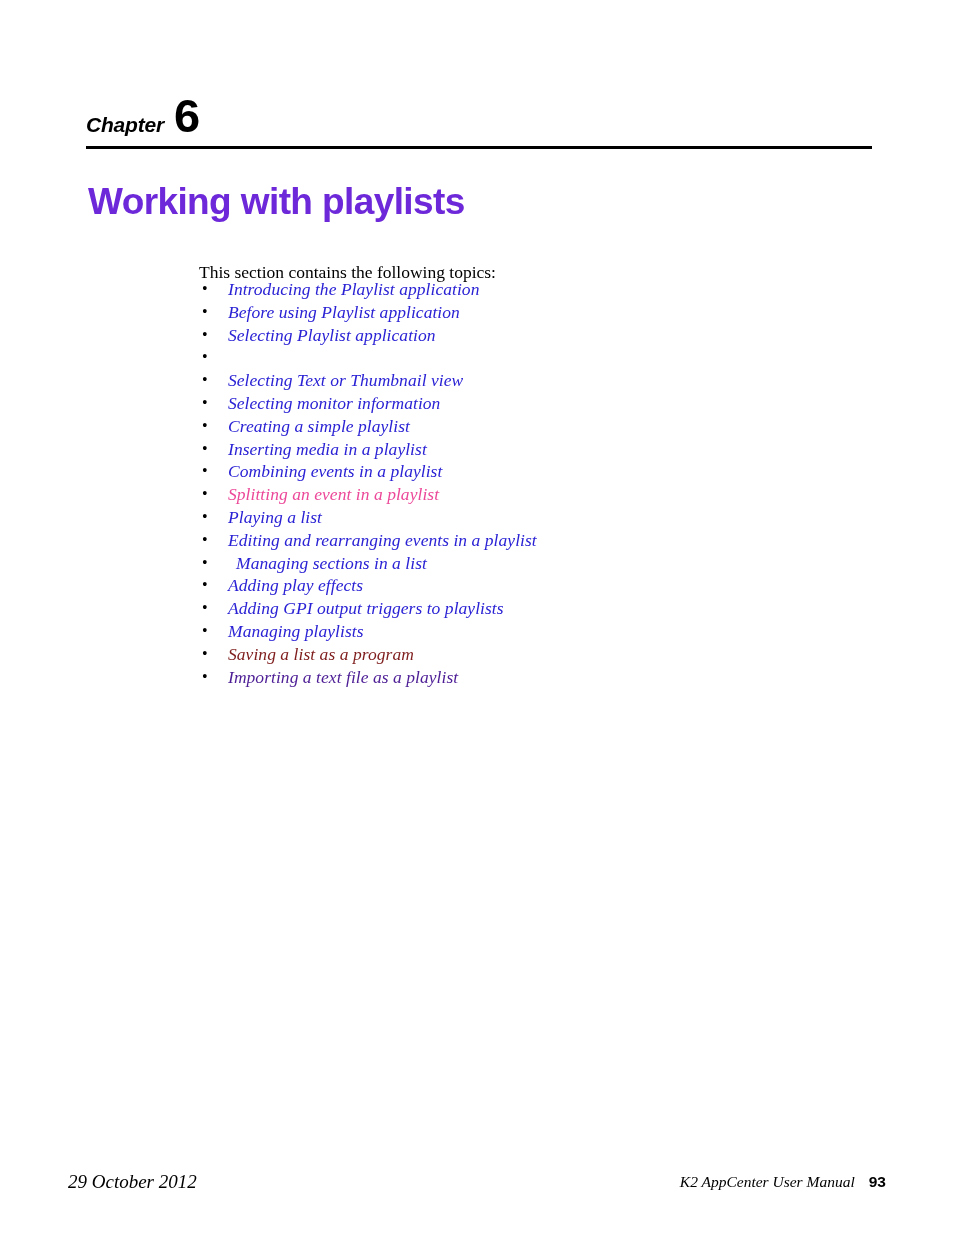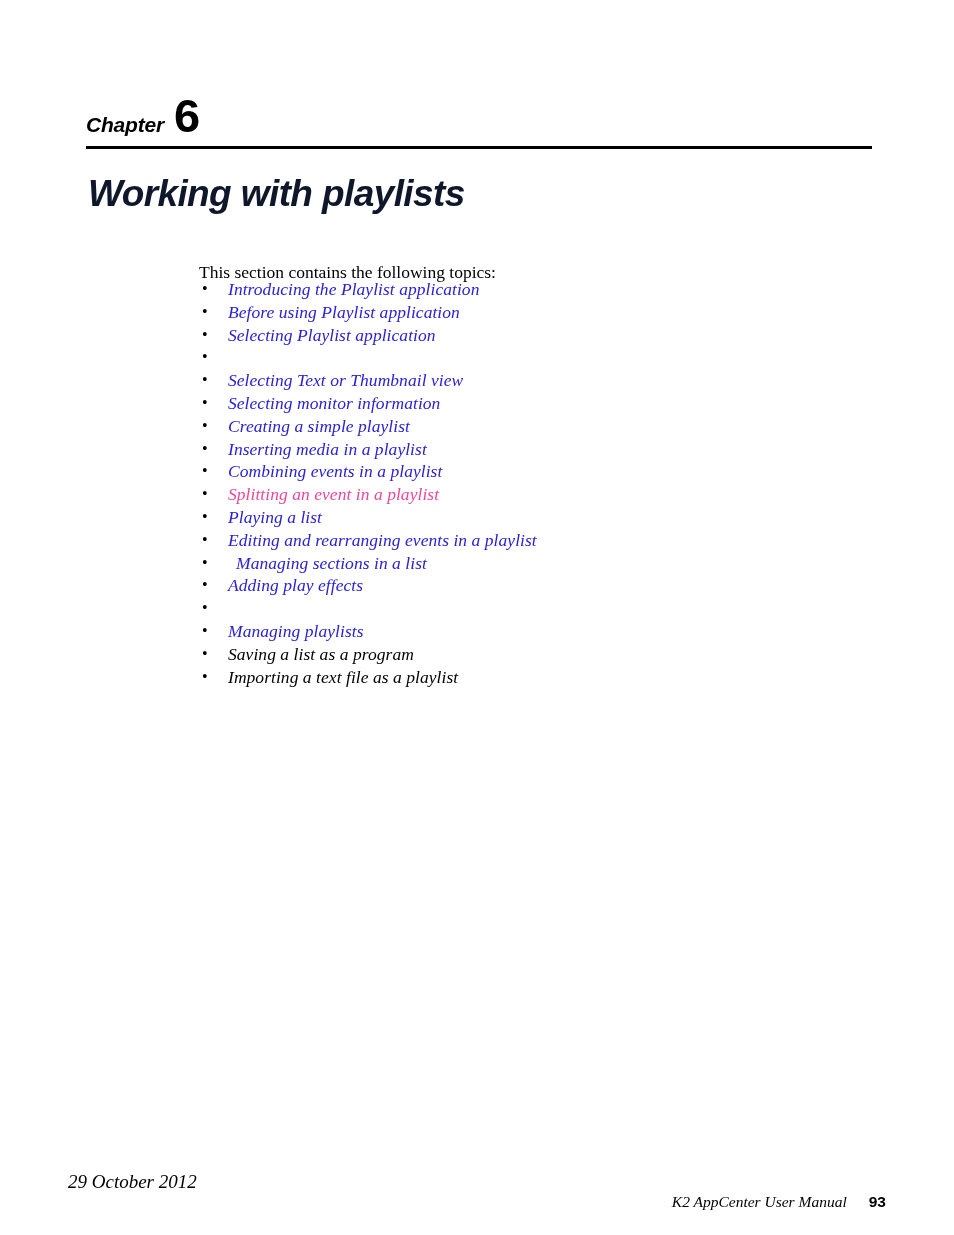--- a/index.html
+++ b/index.html
@@ -58,27 +58,26 @@
     top: 146px;
     width: 786px;
     height: 3px;
     background: #000000;
   }
 
   
   .chapter-title {
     position: absolute;
     left: 88px;
-    top: 148px;
-    font-family: "Liberation Sans", "DejaVu Sans", sans-serif;
-    font-style: italic;
+    top: 156px;
+    font-family: "Liberation Sans", "DejaVu Sans", sans-serif;
     font-weight: bold;
     font-size: 37px;
     letter-spacing: -0.6px;
-    color: #0f172a;
+    color: #6d28d9;
     white-space: nowrap;
   }
 
   
   .intro-text {
     position: absolute;
     left: 199px;
     top: 243px;
     font-size: 17.5px;
     line-height: 22px;
@@ -140,23 +139,22 @@
     line-height: 22px;
     color: #000;
     white-space: nowrap;
   }
   .footer-right {
     position: absolute;
     right: 68px;
     top: 0;
     display: flex;
     align-items: baseline;
-    gap: 22px;
-    white-space: nowrap;
-    margin-top: 20px;
+    gap: 14px;
+    white-space: nowrap;
   }
   .footer-manual {
     font-family: "Liberation Serif", "DejaVu Serif", serif;
     font-style: italic;
     font-size: 15.5px;
     line-height: 22px;
     color: #000;
   }
   .footer-pagenum {
     font-family: "Liberation Sans", "DejaVu Sans", sans-serif;
@@ -190,24 +188,24 @@
       <li class="topic-item"><span class="topic-bullet">•</span><a class="topic-link" href="#" style="color: rgb(42, 34, 212);">Selecting Text or Thumbnail view</a></li>
       <li class="topic-item"><span class="topic-bullet">•</span><a class="topic-link" href="#" style="color: rgb(42, 34, 212);">Selecting monitor information</a></li>
       <li class="topic-item"><span class="topic-bullet">•</span><a class="topic-link" href="#" style="color: rgb(42, 34, 212);">Creating a simple playlist</a></li>
       <li class="topic-item"><span class="topic-bullet">•</span><a class="topic-link" href="#" style="color: rgb(42, 34, 212);">Inserting media in a playlist</a></li>
       <li class="topic-item"><span class="topic-bullet">•</span><a class="topic-link" href="#" style="color: rgb(42, 34, 212);">Combining events in a playlist</a></li>
       <li class="topic-item"><span class="topic-bullet">•</span><a class="topic-link" href="#" style="color: #ec4899;">Splitting an event in a playlist</a></li>
       <li class="topic-item"><span class="topic-bullet">•</span><a class="topic-link" href="#" style="color: rgb(42, 34, 212);">Playing a list</a></li>
       <li class="topic-item"><span class="topic-bullet">•</span><a class="topic-link" href="#" style="color: rgb(42, 34, 212);">Editing and rearranging events in a playlist</a></li>
       <li class="topic-item"><span class="topic-bullet">•</span><a class="topic-link" href="#" style="color: rgb(42, 34, 212); margin-left: 8px;">Managing sections in a list</a></li>
       <li class="topic-item"><span class="topic-bullet">•</span><a class="topic-link" href="#" style="color: rgb(42, 34, 212);">Adding play effects</a></li>
-      <li class="topic-item"><span class="topic-bullet">•</span></li>
+      <li class="topic-item"><span class="topic-bullet">•</span><a class="topic-link" href="#" style="color: rgb(42, 34, 212);">Adding GPI output triggers to playlists</a></li>
       <li class="topic-item"><span class="topic-bullet">•</span><a class="topic-link" href="#" style="color: rgb(42, 34, 212);">Managing playlists</a></li>
-      <li class="topic-item"><span class="topic-bullet">•</span><a class="topic-link" href="#" style="color: #000000;">Saving a list as a program</a></li>
-      <li class="topic-item"><span class="topic-bullet">•</span><a class="topic-link" href="#" style="color: #000000; margin-top: 40px;">Importing a text file as a playlist</a></li>
+      <li class="topic-item"><span class="topic-bullet">•</span><a class="topic-link" href="#" style="color: #7f1d1d;">Saving a list as a program</a></li>
+      <li class="topic-item"><span class="topic-bullet">•</span><a class="topic-link" href="#" style="color: #4c1d95; margin-top: 40px;">Importing a text file as a playlist</a></li>
     </ul>
 
   <div class="footer">
     <div class="footer-left">29 October 2012</div>
     <div class="footer-right">
       <span class="footer-manual">K2 AppCenter User Manual</span>
       <span class="footer-pagenum">93</span>
     </div>
   </div>
 

